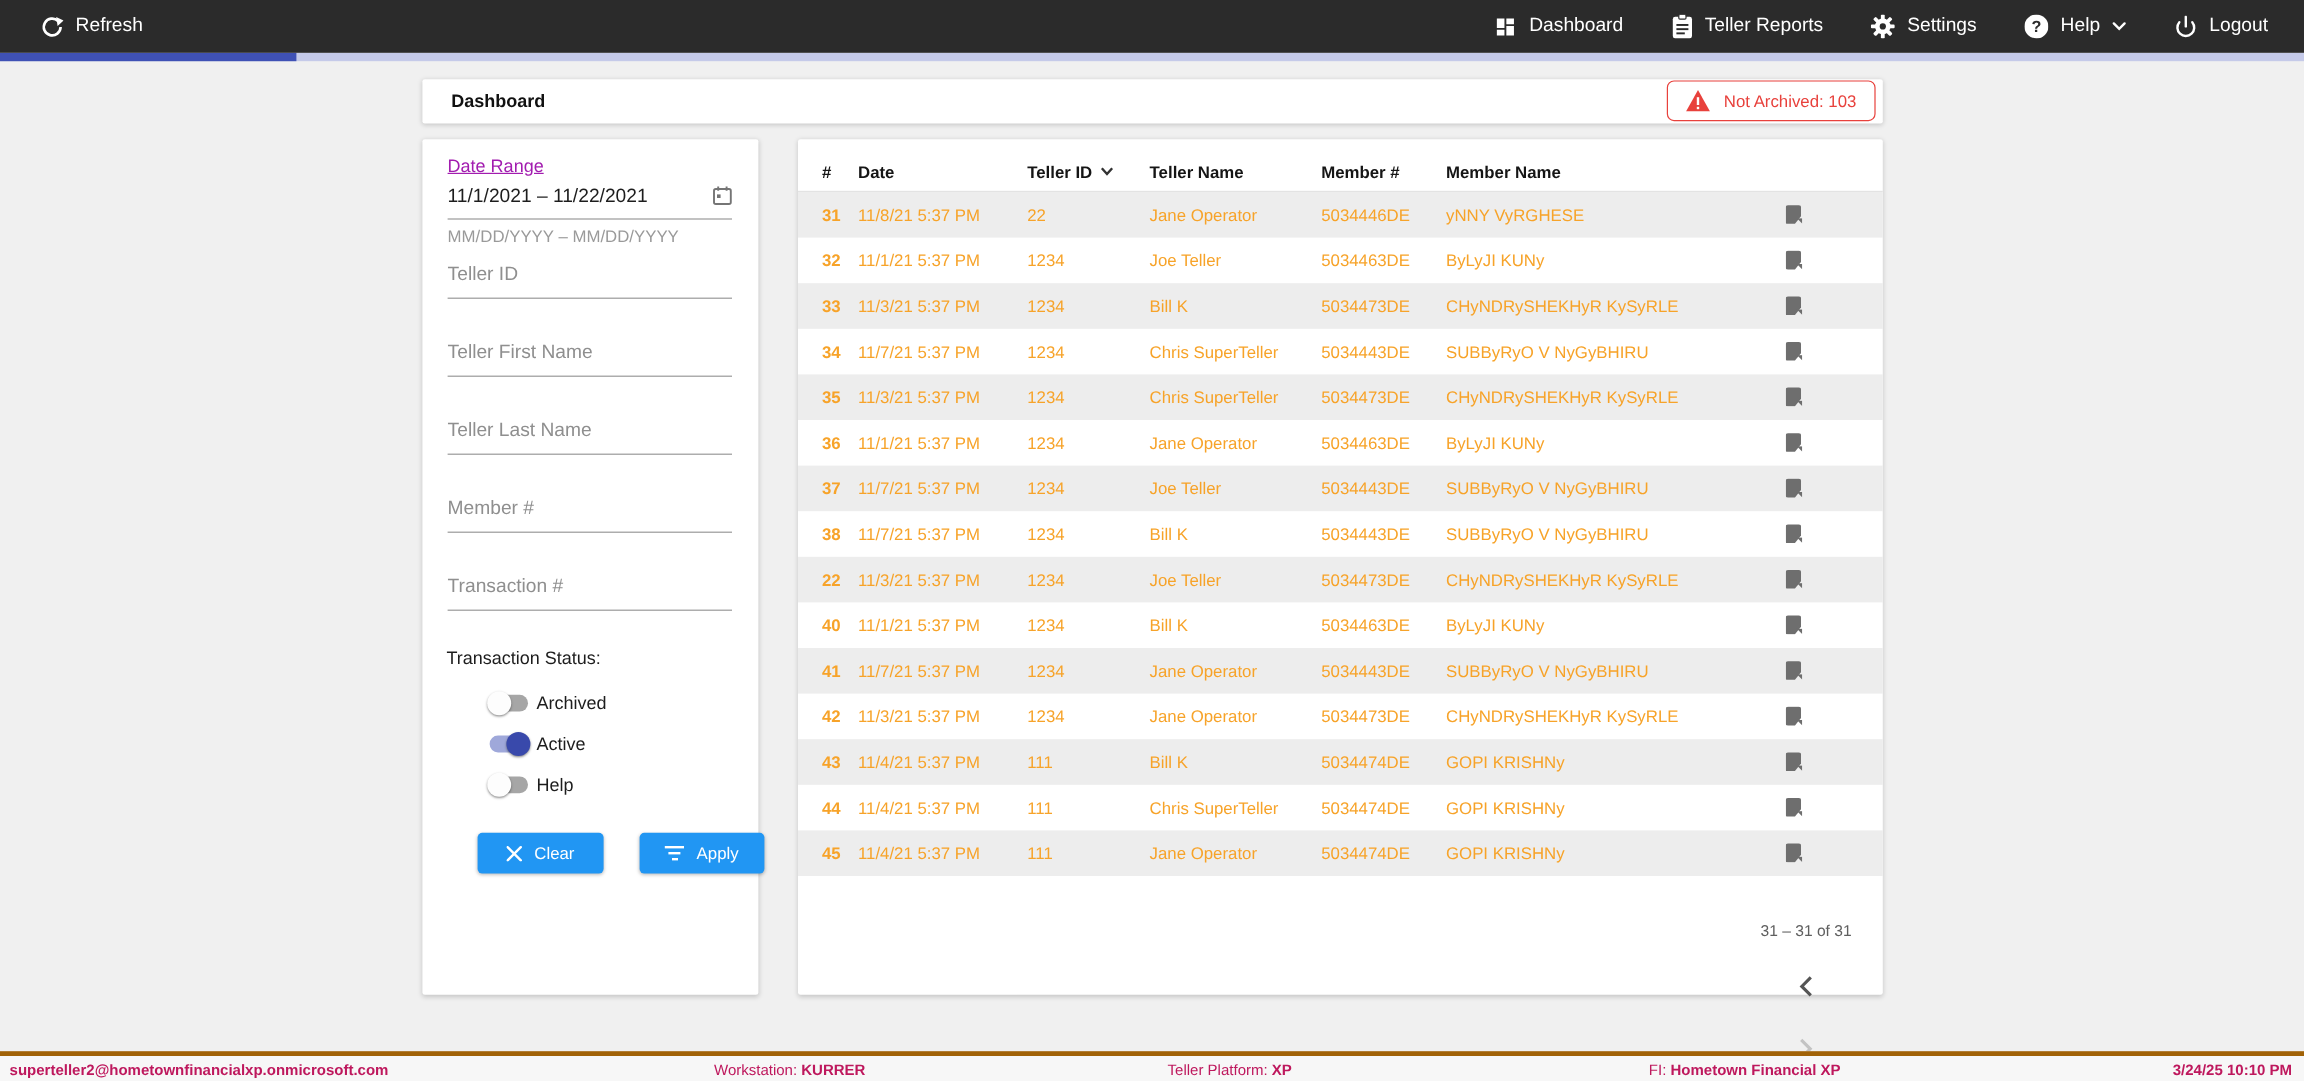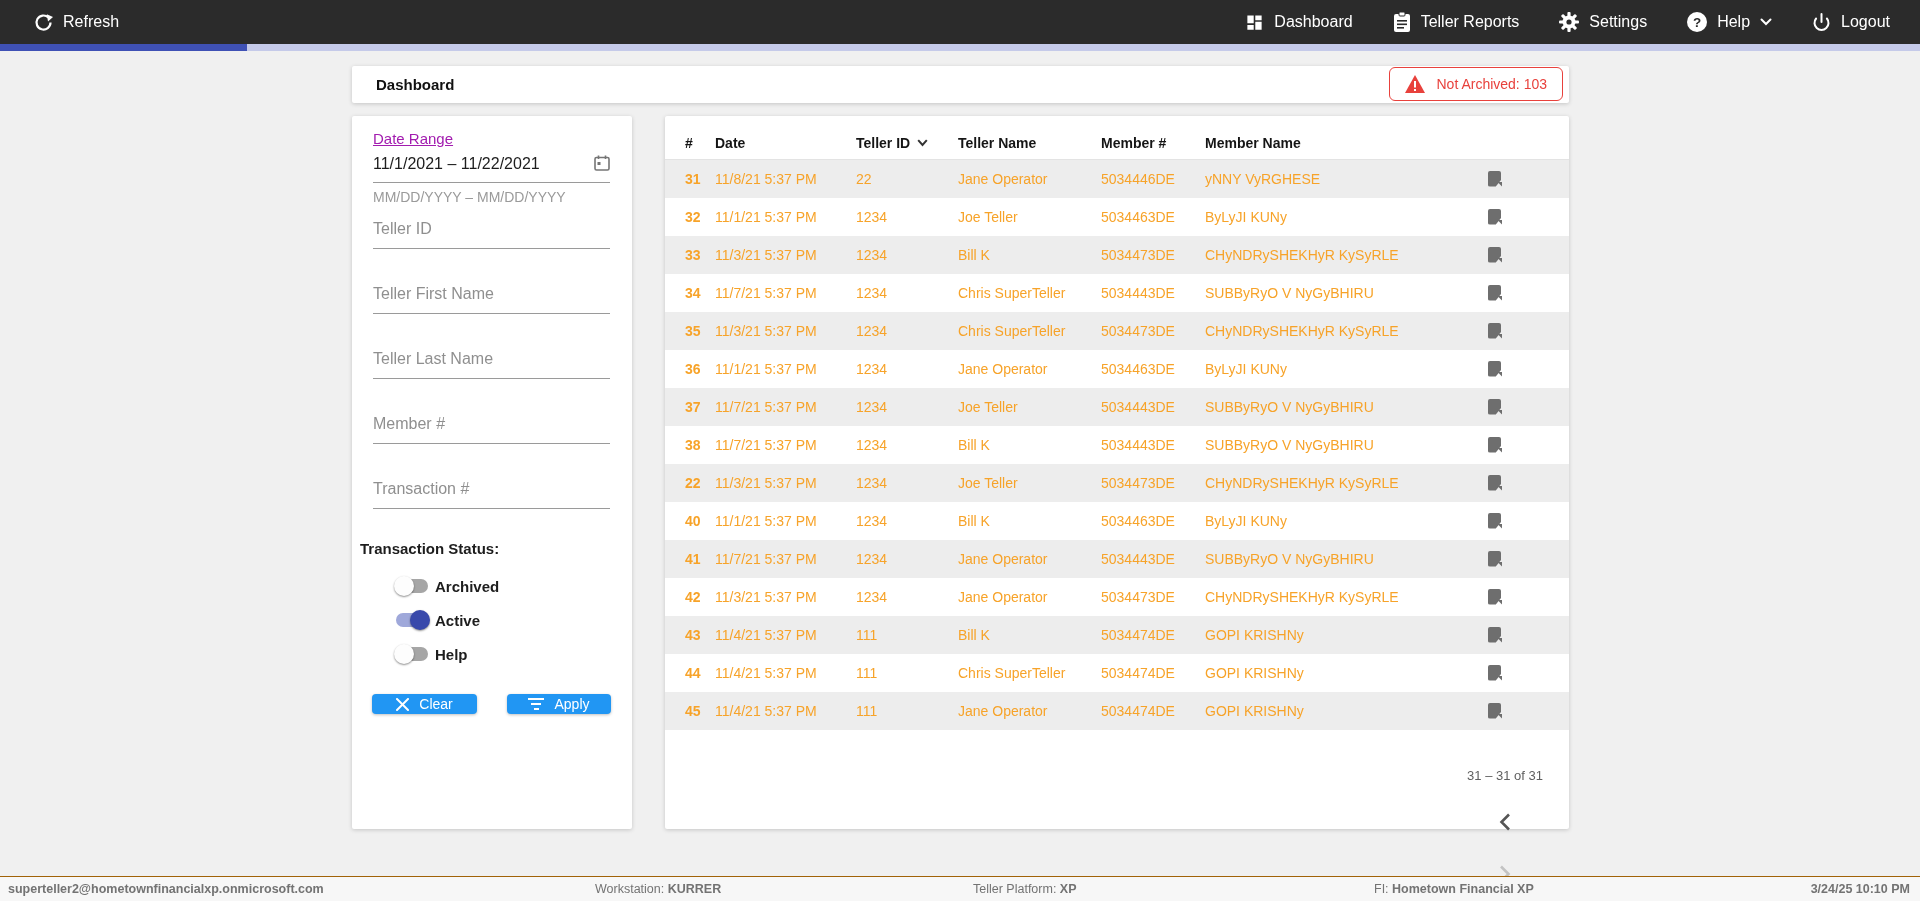--- a/index.html
+++ b/index.html
@@ -39,34 +39,34 @@
   .date-row { display:flex; align-items:flex-start; justify-content:space-between;
               border-bottom:1px solid #9a9a9a; padding:8px 0 9px 0; cursor:pointer; }
   .date-value { font-size:16px; color:#1d1d1d; }
   .date-hint { margin-top:6px; font-size:14px; color:#9a9a9a; }
 
   .ffield { position:absolute; left:21px; right:22px; }
   .ffield input { width:100%; border:none; border-bottom:1px solid #9a9a9a; background:transparent;
                   font-size:16px; color:#222; padding:6px 0 10px 0; outline:none; font-family:inherit; }
   .ffield input::placeholder { color:#8f8f8f; opacity:1; }
 
-  .status-section { position:absolute; left:8px; top:424px;font-weight:bold; }
+  .status-section { position:absolute; left:20px; top:424px; }
   .status-label { font-size:15px; color:#1d1d1d; margin-bottom:19px; }
   .toggle-row { display:flex; align-items:center; gap:5px; height:20px; margin-bottom:14px; margin-left:34px; cursor:pointer; }
   .toggle-label { font-size:15px; color:#1d1d1d; }
   .switch { position:relative; width:36px; height:20px; flex:0 0 36px; }
   .switch .track { position:absolute; top:3px; left:2px; width:32px; height:14px; border-radius:7px; background:#a6a6a6; }
   .switch .knob { position:absolute; top:0; left:0; width:20px; height:20px; border-radius:50%;
                   background:#fdfdfd; box-shadow:0 1px 2px rgba(0,0,0,.45); }
   .switch.on .track { background:#9fa8da; }
   .switch.on .knob { left:16px; background:#3949ab; }
 
-  .btn { position:absolute; top:578px; height:20px; border:none; border-radius:4px; background:#2196f3;
+  .btn { position:absolute; top:578px; height:34px; border:none; border-radius:4px; background:#2196f3;
          color:#fff; font-size:14px; font-family:inherit; display:flex; align-items:center;
-         justify-content:center; gap:10px; cursor:pointer; box-shadow:0 1px 3px rgba(0,0,0,.25); }
+         justify-content:center; gap:10px; cursor:pointer; box-shadow:0 1px 3px rgba(0,0,0,.25);margin-left:26px; }
   .btn-clear { left:20px; width:105px; }
   .btn-apply { left:155px; width:104px; }
   .filter-bars { display:flex; flex-direction:column; align-items:center; gap:3px; }
   .filter-bars i { display:block; height:2px; background:#fff; }
   .filter-bars i:nth-child(1){ width:16px; } .filter-bars i:nth-child(2){ width:10px; } .filter-bars i:nth-child(3){ width:5px; }
 
   
   .thead { display:flex; align-items:center; height:34px; margin-top:10px; padding-left:20px;
            border-bottom:1px solid #e3e3e3; font-size:14px; font-weight:bold; color:#151515; }
   .trow  { display:flex; align-items:center; height:38px; padding-left:20px; font-size:14px; color:#f7a329; cursor:pointer; }
@@ -83,21 +83,21 @@
                border-radius:2px; clip-path:polygon(0 0,100% 0,100% 60%,60% 100%,0 100%); }
   .note-fold { position:absolute; left:9px; top:11px; width:5px; height:5px; background:#6e6e6e;
                clip-path:polygon(0 0,100% 0,100% 100%); }
 
   .pager { position:absolute; right:26px; top:652px; display:flex; align-items:center; gap:26px;
            font-size:13px; color:#5f5f5f;flex-direction:column; }
   .pg-btn { background:none; border:none; cursor:pointer; display:flex; align-items:center; padding:4px; }
 
   
   .statusbar { position:absolute; left:0; bottom:0; width:1920px; height:25px; background:#f7f7f7;
-               border-top:1px solid #a16207; font-size:12.5px; color:#737373; }
+               border-top:4px solid #a16207; font-size:12.5px; color:#be185d; }
   .statusbar .seg { position:absolute; top:0; line-height:24px; white-space:nowrap; }
   .sb-user { left:8px; font-weight:bold; }
   .sb-ws { left:595px; } .sb-plat { left:973px; } .sb-fi { left:1374px; }
   .sb-dt { right:10px; font-weight:bold; }
   .statusbar b { font-weight:bold; }
 </style>
 </head>
 <body>
 
 <header class="topnav">

